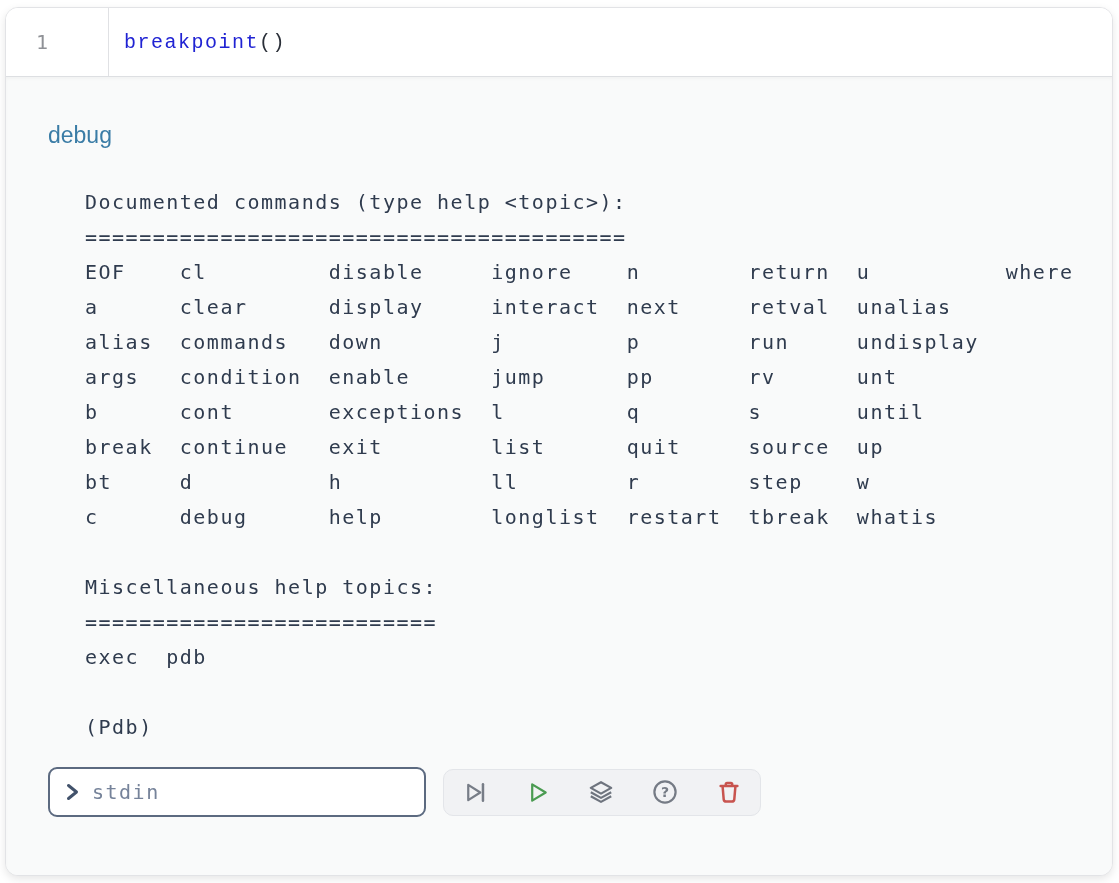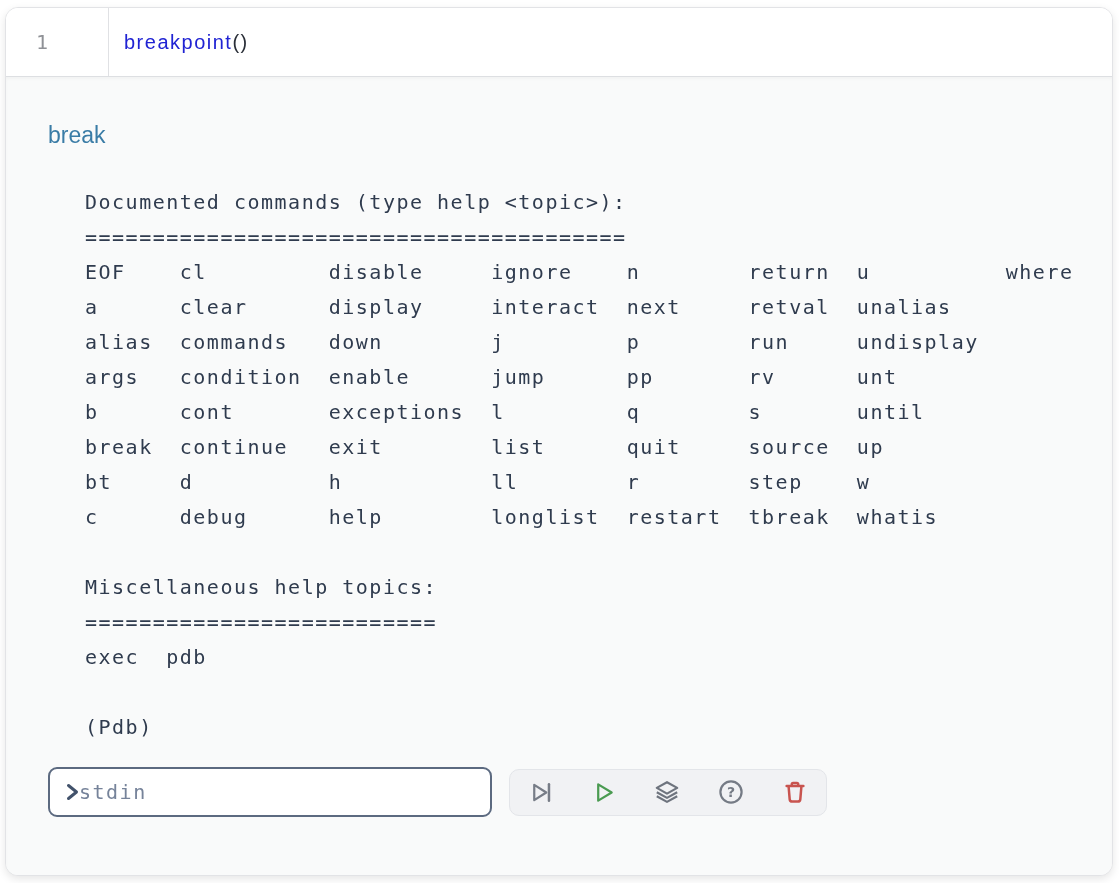--- a/index.html
+++ b/index.html
@@ -36,21 +36,21 @@
     padding-left: 30px;
     font-family: "DejaVu Sans Mono", monospace;
     font-size: 20px;
     letter-spacing: 1.5px;
     color: #8f9196;
   }
   .code-line {
     display: flex;
     align-items: center;
     padding-left: 15px;
-    font-family: Liberation Sans, sans-serif;
+    font-family: Liberation Mono, monospace;
     font-size: 20px;
     letter-spacing: 1.5px;
     white-space: pre;
   }
   .tok-builtin { color: #2023d3; }
   .tok-punc { color: #2a2f38; }
 
   
   .output {
     flex: 1 1 auto;
@@ -76,28 +76,29 @@
   }
 
   
   .controls {
     margin-top: 22px;
     display: flex;
     align-items: center;
     gap: 17px;
   }
   .stdin-wrap {
-    width: 444px;
+    width: 378px;
     height: 50px;
     background: #ffffff;
     border: 2px solid #5c6a80;
     border-radius: 9px;
     display: flex;
     align-items: center;
     padding: 0 16px;
+    gap: 13px;
   }
   .stdin-wrap input {
     flex: 1;
     border: none;
     outline: none;
     background: transparent;
     font-family: "DejaVu Sans Mono", monospace;
     font-size: 20px;
     letter-spacing: 1.5px;
     color: #2f3b4e;
@@ -135,21 +136,21 @@
     <div class="gutter">
       <span>1</span>
     </div>
     <div class="code-line">
       <span class="tok-builtin">breakpoint</span><span class="tok-punc">()</span>
     </div>
   </div>
 
   <div class="output">
 
-    <div class="echo">break</div>
+    <div class="echo">debug</div>
 
     <pre class="console-pre" id="console-pre">Documented commands (type help &lt;topic&gt;):
 ========================================
 EOF    cl         disable     ignore    n        return  u          where
 a      clear      display     interact  next     retval  unalias
 alias  commands   down        j         p        run     undisplay
 args   condition  enable      jump      pp       rv      unt
 b      cont       exceptions  l         q        s       until
 break  continue   exit        list      quit     source  up
 bt     d          h           ll        r        step    w

